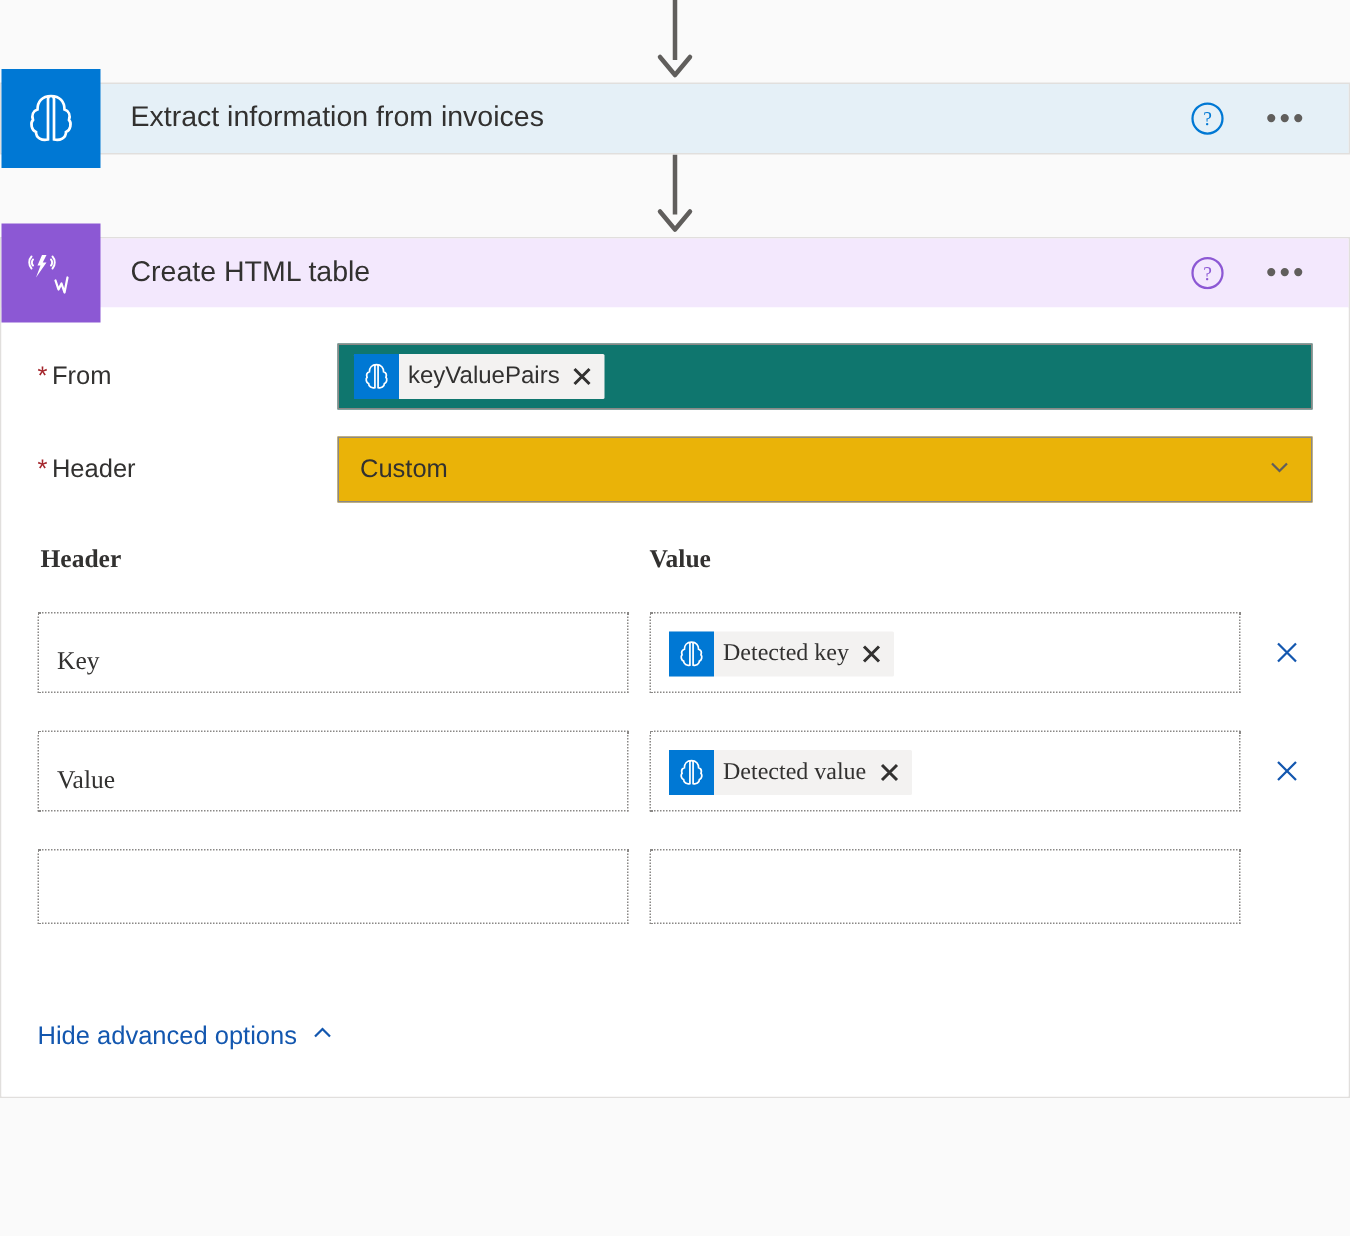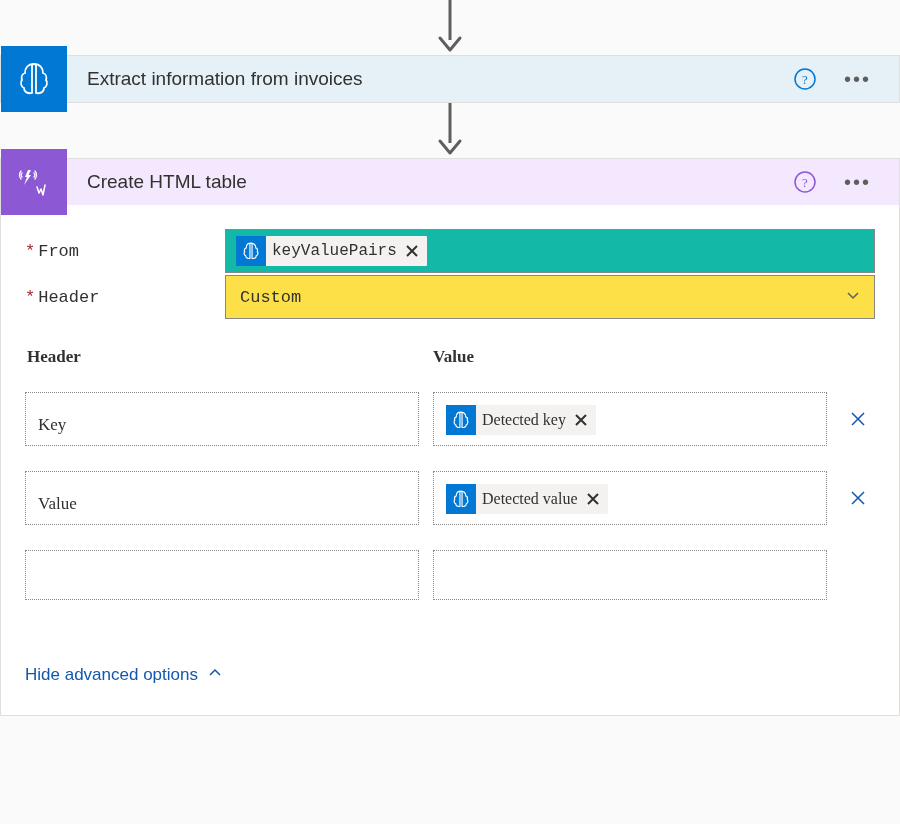--- a/index.html
+++ b/index.html
@@ -61,50 +61,49 @@
       padding: 0 8px;
       cursor: pointer;
     }
     .card-body {
       padding: 24px 24px 30px 24px;
       background: #fff;
     }
     .form-row {
       display: flex;
       align-items: center;
-      margin-bottom: 2px;
-      font-family: Liberation Mono, monospace;
+      margin-bottom: 18px;
     }
     .form-label {
       width: 200px;
       flex-shrink: 0;
       font-size: 17px;
       color: #323130;
     }
     .req { color: #a4262c; margin-right: 3px; }
     .field-box {
       flex: 1;
       border: 1px solid #8a8886;
       min-height: 44px;
-      background: #14b8a6;
+      background: #0f766e;
       display: flex;
       align-items: center;
       padding: 6px 10px;
     }
     .select-box {
       flex: 1;
       border: 1px solid #8a8886;
       height: 44px;
       display: flex;
       align-items: center;
       justify-content: space-between;
       padding: 0 14px;
       font-size: 17px;
       cursor: pointer;
-      background: #fde047;
+      background: #eab308;
     }
     .chevron-down {
       width: 14px; height: 14px;
     }
     .token {
       display: inline-flex;
       align-items: center;
       background: #f3f2f1;
       border-radius: 1px;
       padding-right: 6px;

